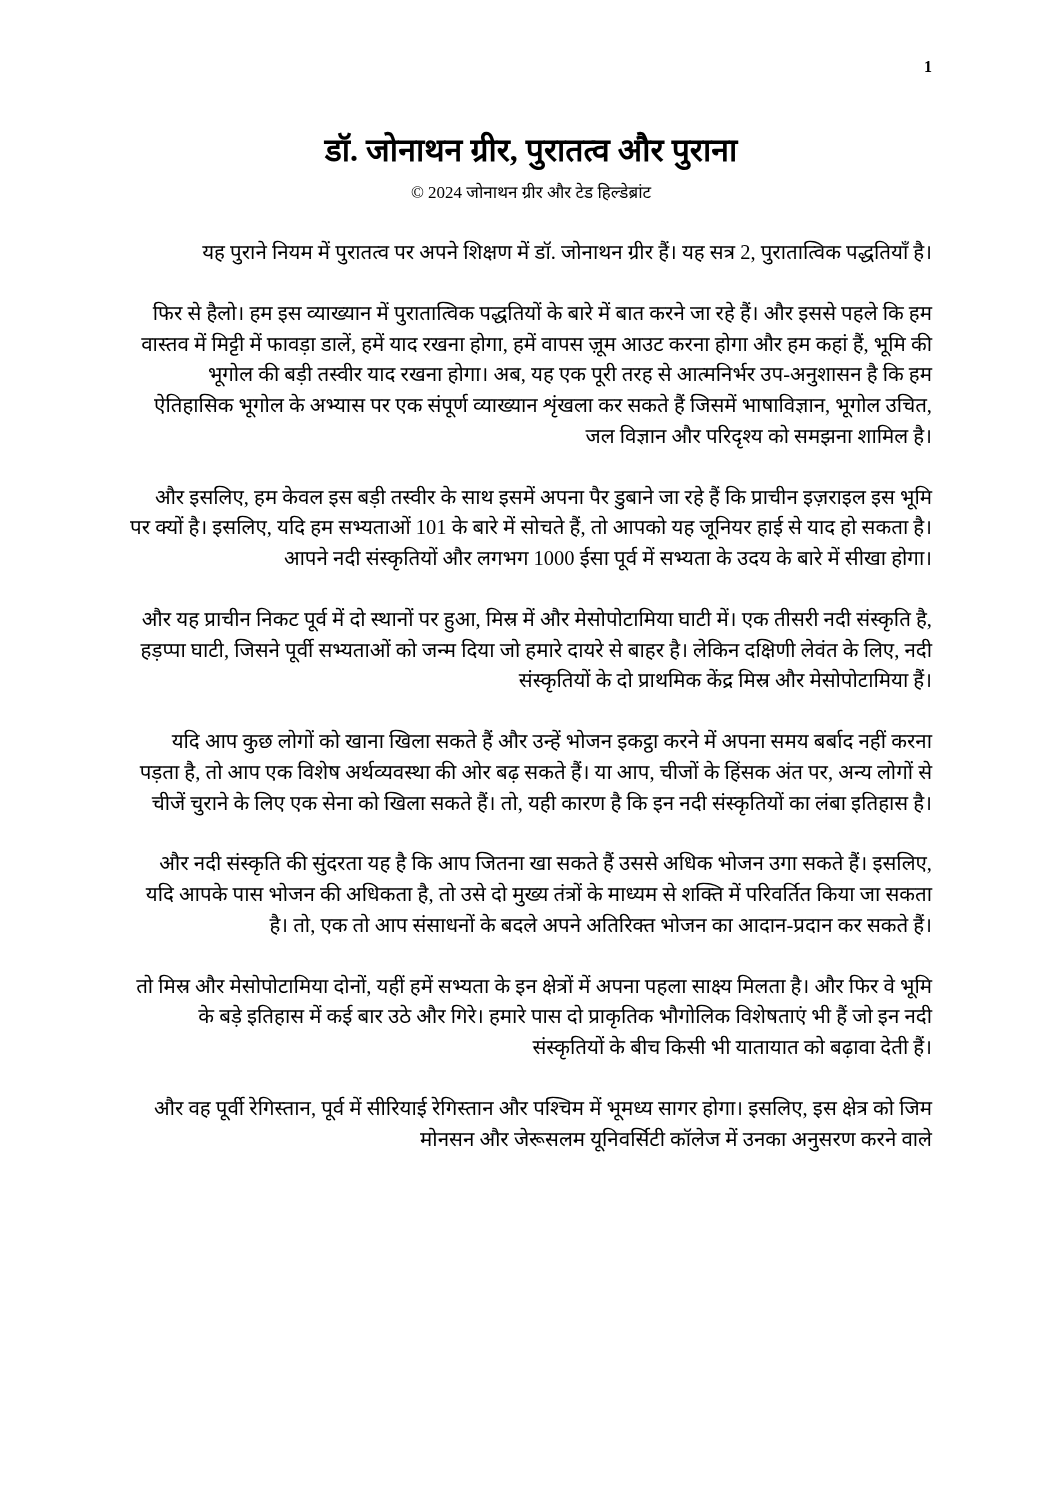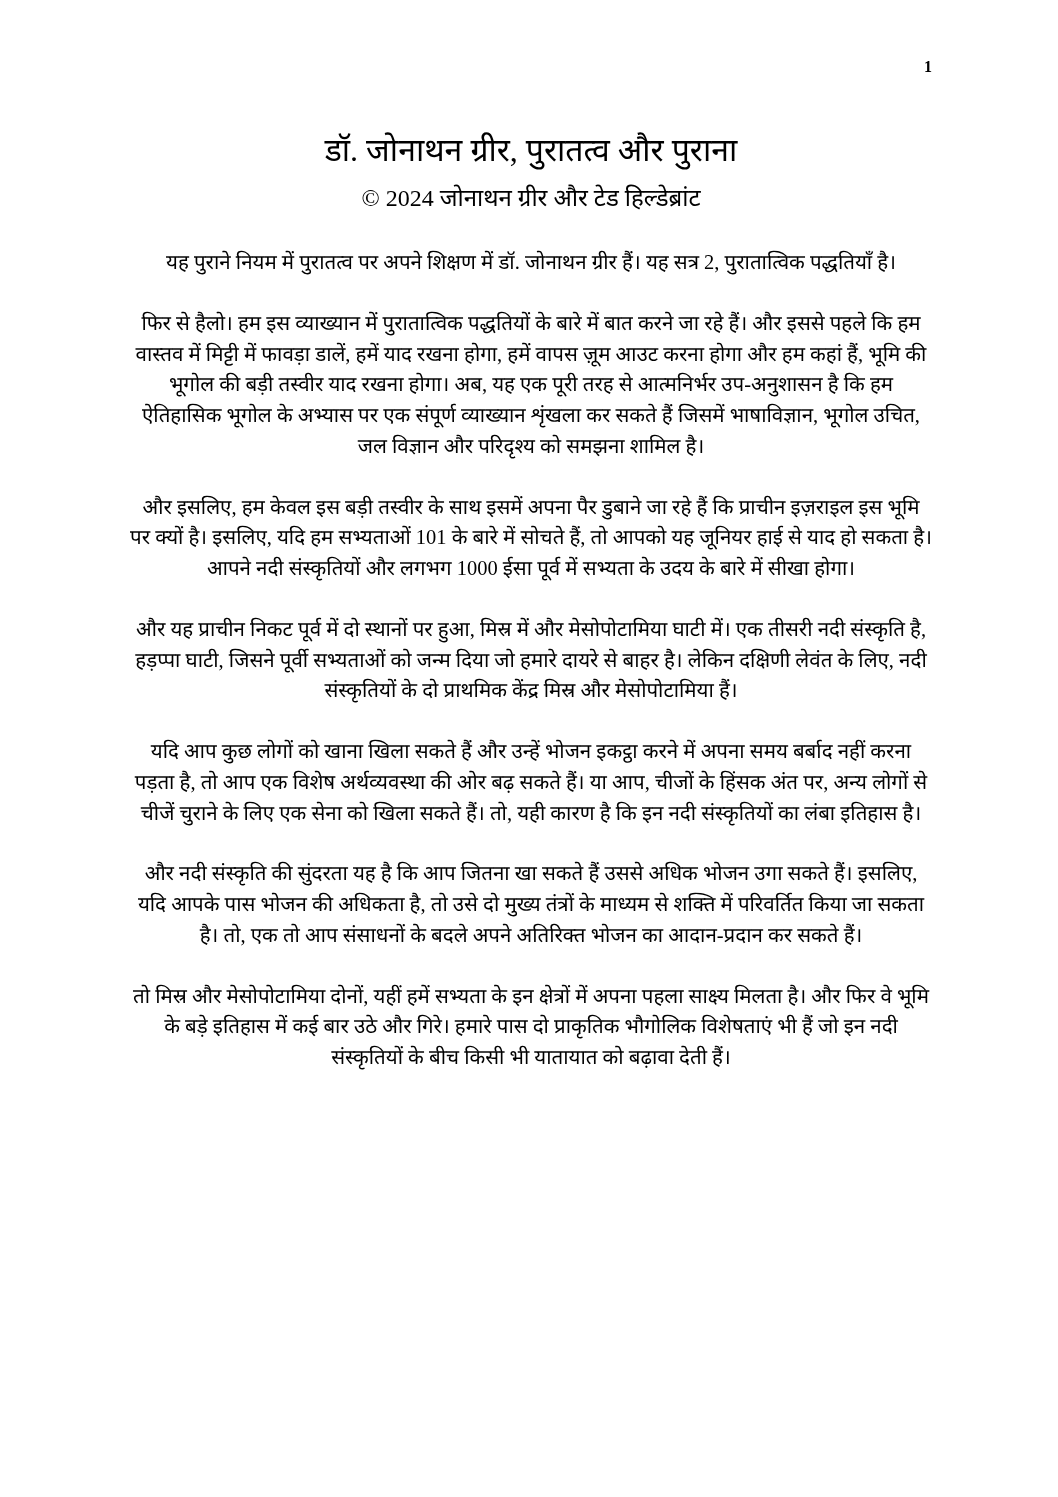--- a/index.html
+++ b/index.html
@@ -30,37 +30,37 @@
     top: 128px;
     left: 130px;
     right: 126px;
   }
   .title-block {
     text-align: center;
     margin: 0 0 6px 0;
   }
   .title-line {
     font-size: 32px;
-    font-weight: normal;
+    font-weight: bold;
     line-height: 1.38;
     margin: 0;
   }
   .copyright {
     text-align: center;
-    font-size: 24px;
+    font-size: 17px;
     margin: 8px 0 0 0;
   }
   .body-text {
     margin-top: 34px;
   }
   .body-text p {
     font-size: 20.5px;
     line-height: 1.5;
     margin: 0 0 30px 0;
-    text-align: center;
+    text-align: right;
   }
 </style>
 </head>
 <body>
 
 <div class="page">
 
   <div class="page-number">1</div>
 
   <div class="content">
@@ -71,17 +71,18 @@
     </div>
 
     <div class="body-text">
       <p>यह पुराने नियम में पुरातत्व पर अपने शिक्षण में डॉ. जोनाथन ग्रीर हैं। यह सत्र 2, पुरातात्विक पद्धतियाँ है।</p>
       <p>फिर से हैलो। हम इस व्याख्यान में पुरातात्विक पद्धतियों के बारे में बात करने जा रहे हैं। और इससे पहले कि हम वास्तव में मिट्टी में फावड़ा डालें, हमें याद रखना होगा, हमें वापस ज़ूम आउट करना होगा और हम कहां हैं, भूमि की भूगोल की बड़ी तस्वीर याद रखना होगा। अब, यह एक पूरी तरह से आत्मनिर्भर उप-अनुशासन है कि हम ऐतिहासिक भूगोल के अभ्यास पर एक संपूर्ण व्याख्यान शृंखला कर सकते हैं जिसमें भाषाविज्ञान, भूगोल उचित, जल विज्ञान और परिदृश्य को समझना शामिल है।</p>
       <p>और इसलिए, हम केवल इस बड़ी तस्वीर के साथ इसमें अपना पैर डुबाने जा रहे हैं कि प्राचीन इज़राइल इस भूमि पर क्यों है। इसलिए, यदि हम सभ्यताओं 101 के बारे में सोचते हैं, तो आपको यह जूनियर हाई से याद हो सकता है। आपने नदी संस्कृतियों और लगभग 1000 ईसा पूर्व में सभ्यता के उदय के बारे में सीखा होगा।</p>
       <p>और यह प्राचीन निकट पूर्व में दो स्थानों पर हुआ, मिस्र में और मेसोपोटामिया घाटी में। एक तीसरी नदी संस्कृति है, हड़प्पा घाटी, जिसने पूर्वी सभ्यताओं को जन्म दिया जो हमारे दायरे से बाहर है। लेकिन दक्षिणी लेवंत के लिए, नदी संस्कृतियों के दो प्राथमिक केंद्र मिस्र और मेसोपोटामिया हैं।</p>
       <p>यदि आप कुछ लोगों को खाना खिला सकते हैं और उन्हें भोजन इकट्ठा करने में अपना समय बर्बाद नहीं करना पड़ता है, तो आप एक विशेष अर्थव्यवस्था की ओर बढ़ सकते हैं। या आप, चीजों के हिंसक अंत पर, अन्य लोगों से चीजें चुराने के लिए एक सेना को खिला सकते हैं। तो, यही कारण है कि इन नदी संस्कृतियों का लंबा इतिहास है।</p>
       <p>और नदी संस्कृति की सुंदरता यह है कि आप जितना खा सकते हैं उससे अधिक भोजन उगा सकते हैं। इसलिए, यदि आपके पास भोजन की अधिकता है, तो उसे दो मुख्य तंत्रों के माध्यम से शक्ति में परिवर्तित किया जा सकता है। तो, एक तो आप संसाधनों के बदले अपने अतिरिक्त भोजन का आदान-प्रदान कर सकते हैं।</p>
       <p>तो मिस्र और मेसोपोटामिया दोनों, यहीं हमें सभ्यता के इन क्षेत्रों में अपना पहला साक्ष्य मिलता है। और फिर वे भूमि के बड़े इतिहास में कई बार उठे और गिरे। हमारे पास दो प्राकृतिक भौगोलिक विशेषताएं भी हैं जो इन नदी संस्कृतियों के बीच किसी भी यातायात को बढ़ावा देती हैं।</p>
+      <p>और वह पूर्वी रेगिस्तान, पूर्व में सीरियाई रेगिस्तान और पश्चिम में भूमध्य सागर होगा। इसलिए, इस क्षेत्र को जिम मोनसन और जेरूसलम यूनिवर्सिटी कॉलेज में उनका अनुसरण करने वाले</p>
     </div>
 
   </div>
 
 </div>
 
 </body></html>

